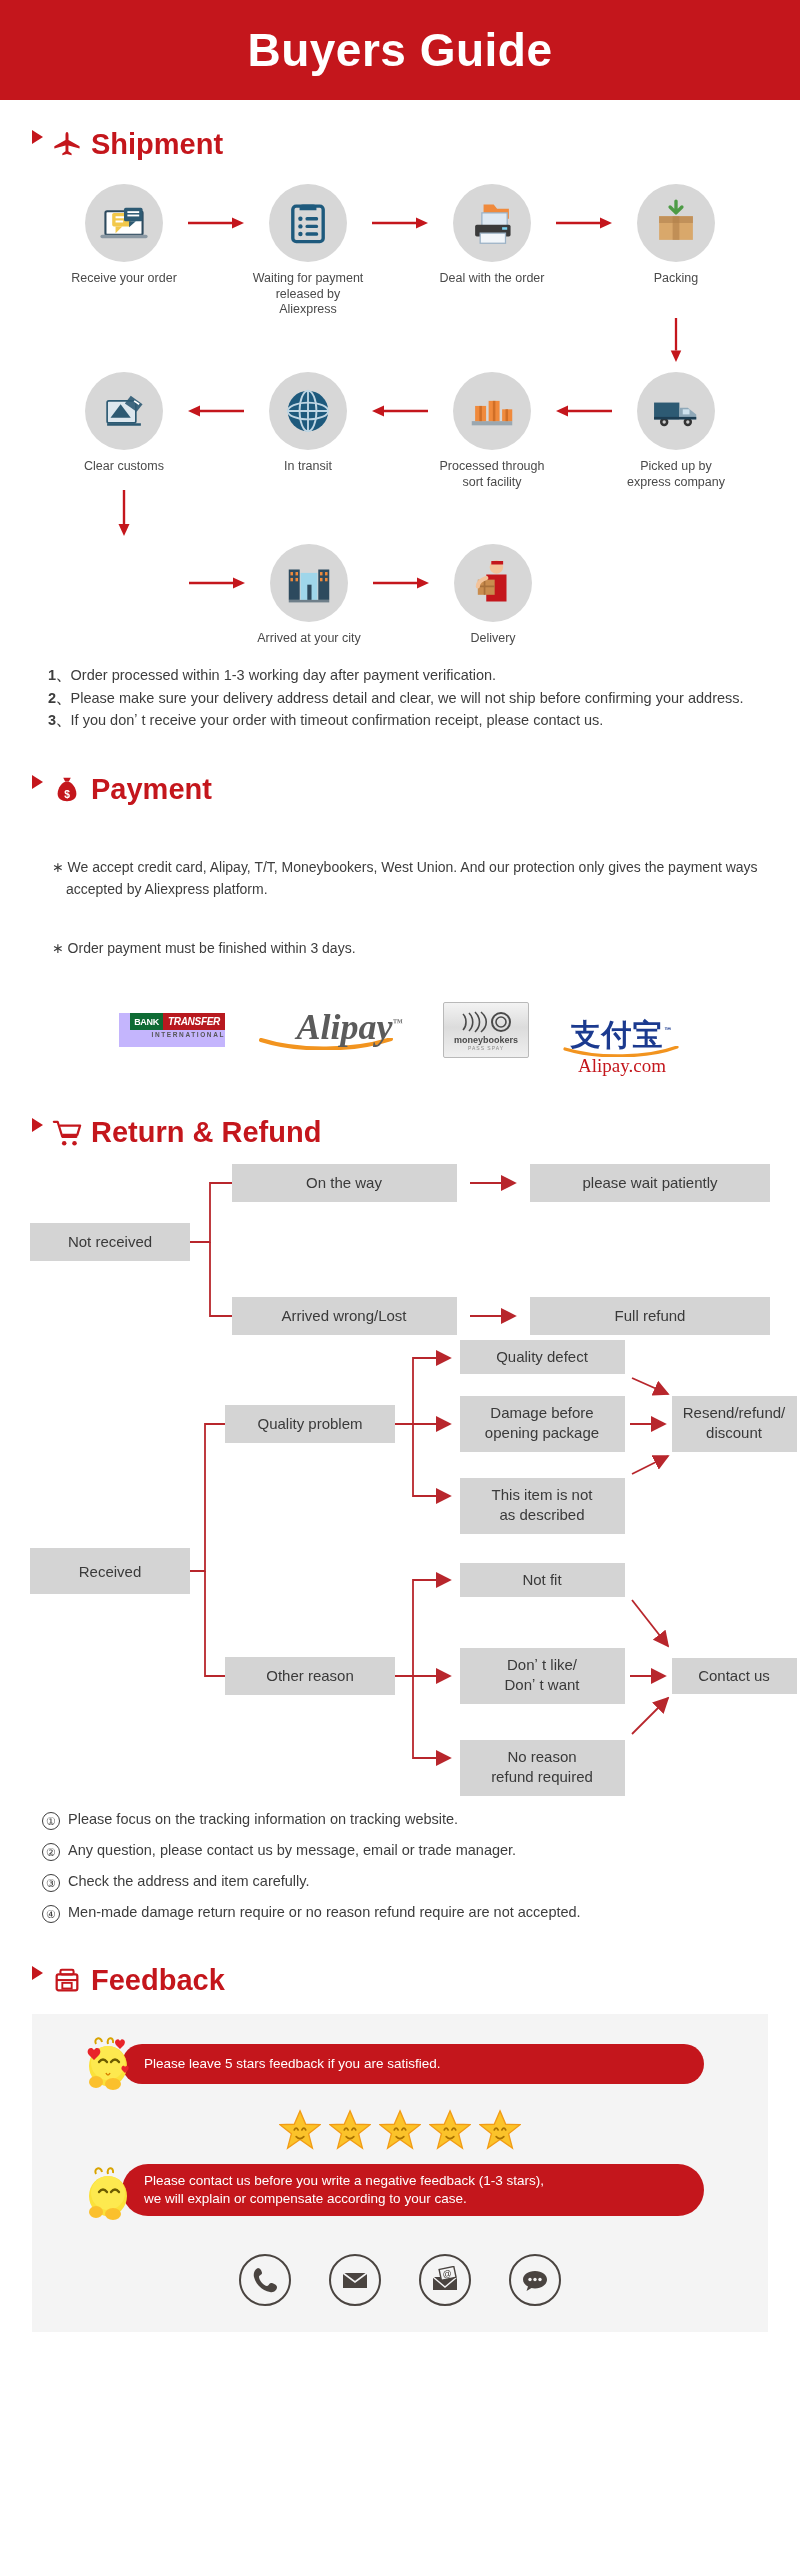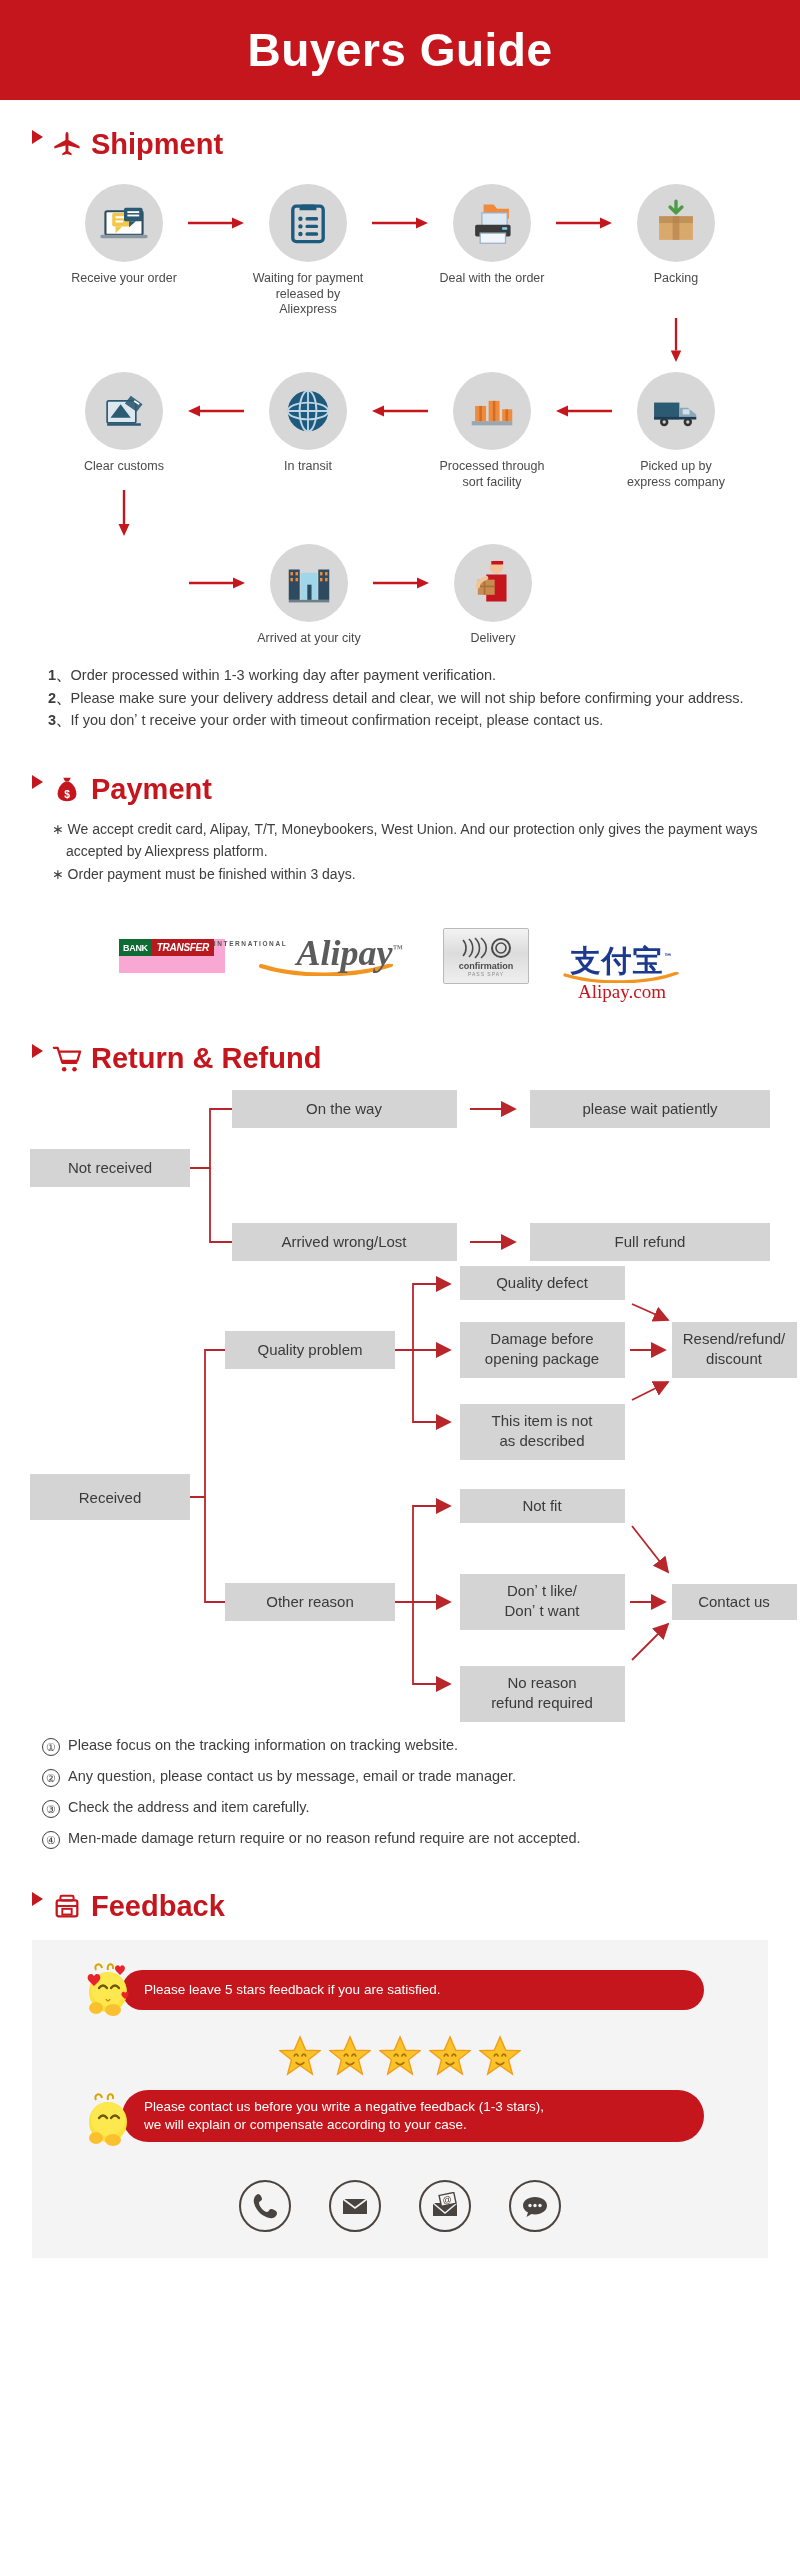--- a/index.html
+++ b/index.html
@@ -93,36 +93,36 @@
   }
   .notes p { margin: 0 0 1px 0; }
   .notes .num { font-weight: bold; }
 
   .bullets {
     padding: 14px 40px 0 52px;
     font-size: 14px;
     line-height: 1.55;
     color: #3d3d3d;
   }
-  .bullets p { margin-bottom: 2px; text-indent: -14px; padding-left: 14px; }
+  .bullets p { margin-bottom: 2px; text-indent: -14px; padding-left: 14px; margin-top: 38px; }
 
   
   .paylogos {
     display: flex;
     align-items: center;
     justify-content: center;
     gap: 34px;
     padding: 22px 0 0 0;
   }
   .paylogo { flex: none; display: flex; align-items: center; justify-content: center; }
 
   .logo-bank {
     width: 106px; height: 34px;
-    display: flex; align-items: flex-start;
-    background: #f9a8d4;
+    display: flex; flex-direction: column; align-items: flex-end;
+    background: #c4b5fd;
   }
   .logo-bank .lb-top { display: flex; height: 17px; }
   .logo-bank .lb-bank {
     background: #0e6b34; color: #fff; font-size: 9px; font-weight: bold;
     font-family: "Liberation Sans", sans-serif;
     display: flex; align-items: center; justify-content: center;
     padding: 0 4px; letter-spacing: -0.3px;
   }
   .logo-bank .lb-transfer {
     background: #b8191f; color: #fff; font-size: 10px; font-weight: bold;
@@ -576,21 +576,21 @@
       <svg viewBox="0 0 58 24">
         <g stroke="#4a4a4a" stroke-width="1.6" fill="none">
           <path d="M6 4 C10 8, 10 16, 6 20"></path>
           <path d="M12 3 C17 8, 17 16, 12 21"></path>
           <path d="M18 2 C24 8, 24 16, 18 22"></path>
           <path d="M24 2 C31 8, 31 16, 24 22"></path>
         </g>
         <circle cx="44" cy="12" r="9" fill="none" stroke="#4a4a4a" stroke-width="2"></circle>
         <circle cx="44" cy="12" r="5" fill="none" stroke="#4a4a4a" stroke-width="1.6"></circle>
       </svg>
-      <div class="mbtxt">confirmation</div>
+      <div class="mbtxt">moneybookers</div>
       <div class="mbsub">PASS SPAY</div>
     </div>
   </div>
 
   <div class="paylogo">
     <div class="logo-alipay-cn">
       <div class="cn"><span>支付宝</span><span class="tm">™</span></div>
       <svg class="wave" viewBox="0 0 118 11">
         <path d="M2 3 C35 13, 85 12, 114 1" stroke="#f2941f" stroke-width="3.2" fill="none" stroke-linecap="round"></path>
       </svg>

